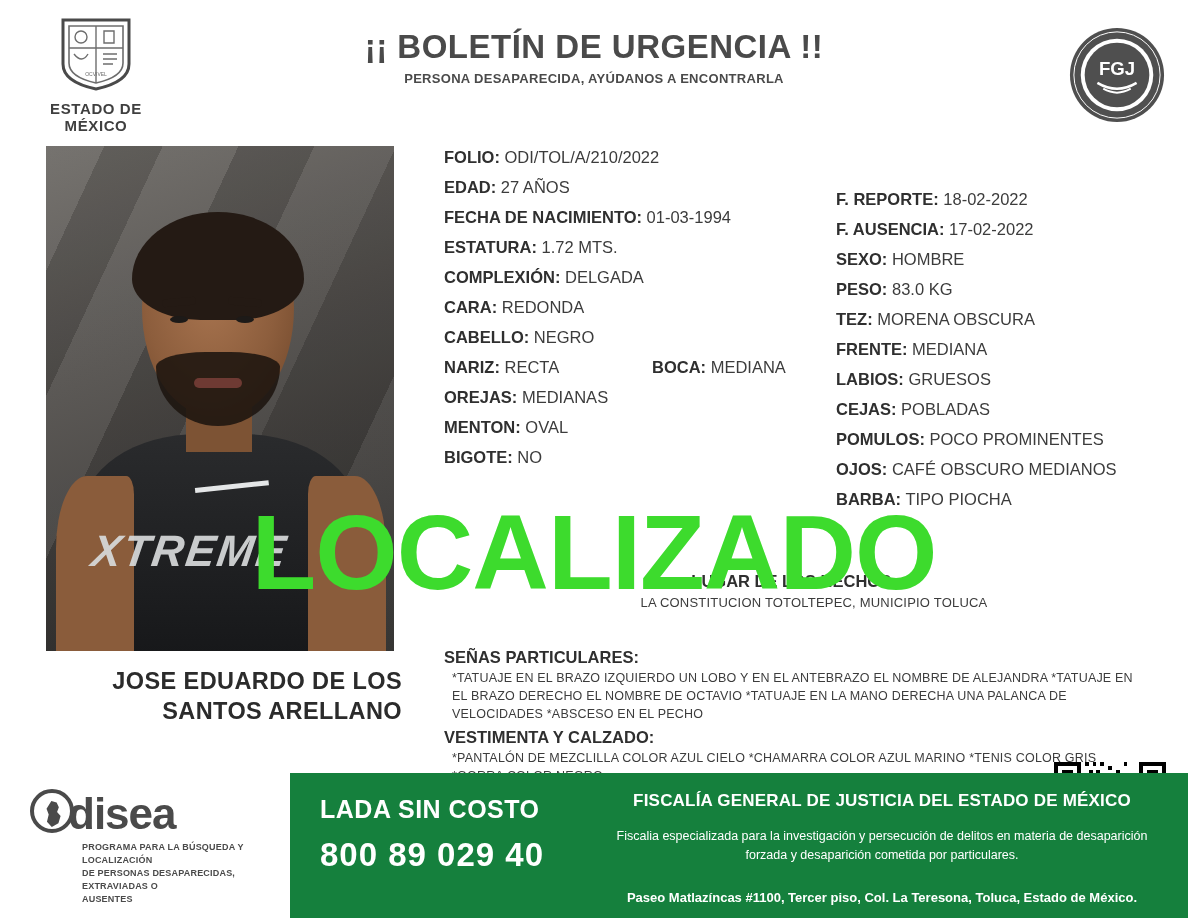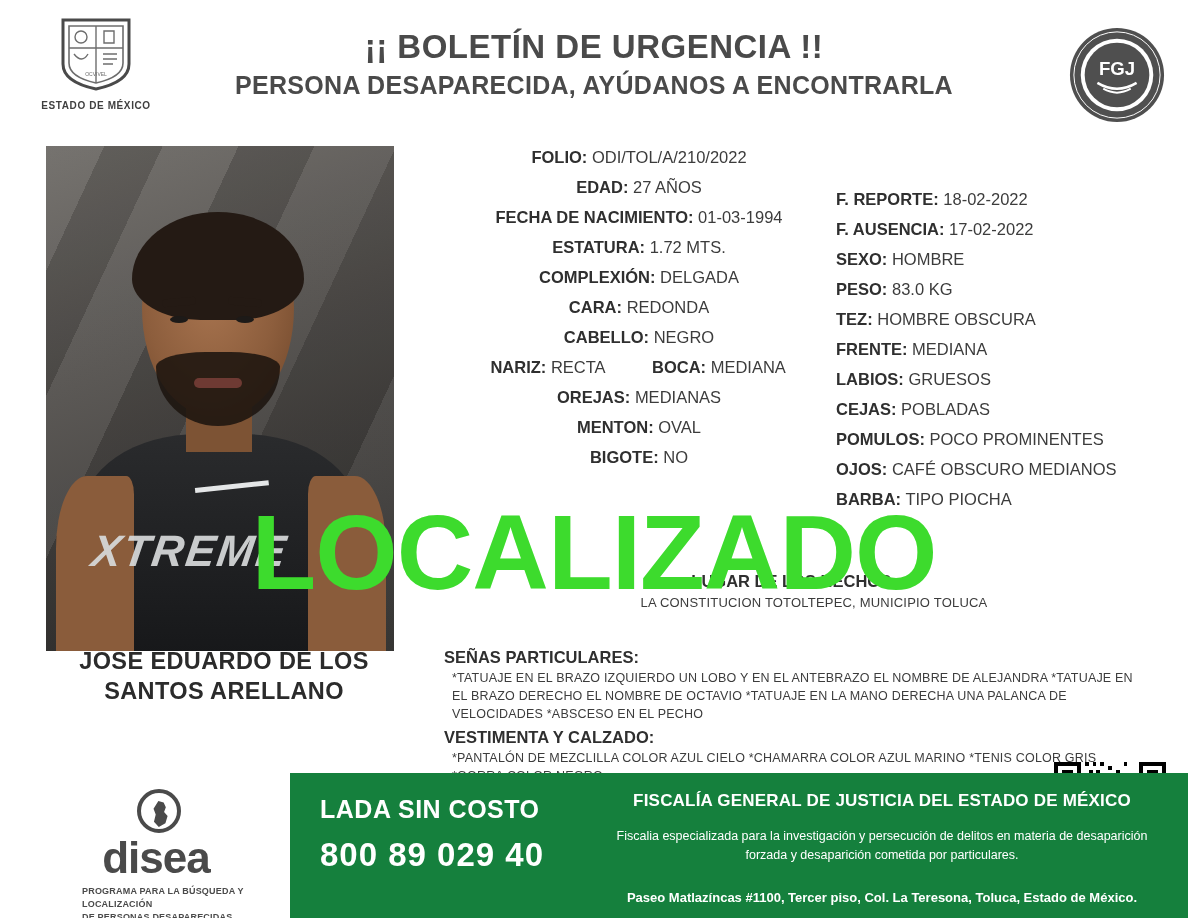--- a/index.html
+++ b/index.html
@@ -16,33 +16,33 @@
   .header { position: relative; height: 130px; }
 
   .edomex-logo {
     position: absolute; left: 38px; top: 16px;
     width: 116px; text-align: center;
   }
   .edomex-shield {
     width: 78px; height: 76px; margin: 0 auto;
   }
   .edomex-caption {
-    font-size: 10px; font-weight: bold; letter-spacing: .6px;
+    font-size: 15px; font-weight: bold; letter-spacing: .6px;
     color: #3f3f3f; margin-top: 4px;
   }
 
   .title-block {
     position: absolute; left: 0; right: 0; top: 28px; text-align: center;
   }
   .title-main {
     font-size: 33px; font-weight: bold; color: #4a4a4a;
     letter-spacing: .5px;
   }
   .title-sub {
-    font-size: 25px; font-weight: bold; color: #4a4a4a;
+    font-size: 13px; font-weight: bold; color: #4a4a4a;
     letter-spacing: .3px; margin-top: 5px;
   }
 
   .fgj-logo {
     position: absolute; right: 22px; top: 26px;
     width: 98px; height: 98px;
   }
 
   
   .main { position: relative; height: 645px; }
@@ -112,29 +112,29 @@
     font-size:44px; font-weight:bold; font-style:italic;
     color:#d8dadb; letter-spacing:2px; opacity:.92;
     transform: skewX(-8deg);
   }
   .photo .shirt-logo {
     position:absolute; left:150px; top:338px; width:74px; height:26px;
     border-top: 5px solid #e4e6e7; transform: rotate(-6deg);
   }
 
   .person-name {
-    position: absolute; left: 46px; top: 516px; width: 356px;
-    text-align: center; font-size: 23.5px; font-weight: bold;
+    position: absolute; left: 46px; top: 536px; width: 356px;
+    text-align: right; font-size: 23.5px; font-weight: bold;
     color: #2b2b2b; line-height: 1.28; letter-spacing: .4px;
   }
   .lbl { font-weight: bold; color: #2f2f2f; }
   .val { color: #3c3c3c; }
   .row { font-size: 16.5px; line-height: 30px; white-space: nowrap; }
 
-  .col-left { position:absolute; left:444px; top:12px; width:390px;text-align:center; }
+  .col-left { position:absolute; left:444px; top:12px; width:390px; }
   .col-right { position:absolute; left:836px; top:54px; width:350px; }
 
   .inline-pair { display:flex; }
   .inline-pair .a { width: 208px; }
 
   .block { position:absolute; left:444px; width:700px; }
   .block .bhead { font-size:16.5px; font-weight:bold; color:#2f2f2f; }
   .block .btext { font-size:12.5px; color:#3c3c3c; line-height:1.42; margin-top:3px; padding-left:8px; letter-spacing:.2px; }
   .block .btext.single { font-size:13px;margin-left:32px; }
 
@@ -148,21 +148,21 @@
     position:absolute; left:0; right:0; top:362px;
     text-align:center; font-size:106px; font-weight:bold;
     color:#3ddb2d; letter-spacing:-1px;
     font-family:"Liberation Sans", sans-serif;
     pointer-events:none;
   }
 
   
   .footer { position:absolute; left:0; bottom:0; width:1188px; height:145px; }
   .footer-left { position:absolute; left:30px; top:16px; width:258px; }
-  .disea-row { display:flex; align-items:center;flex-direction:column; }
+  .disea-row { display:flex; align-items:flex-start; }
   .disea-mark {
     width:44px; height:44px; border-radius:50%; border:4px solid #4a4a4a;
     position:relative; flex:0 0 auto;
   }
   .disea-mark:after {
     content:""; position:absolute; left:9px; top:8px; width:22px; height:26px;
     background:#4a4a4a;
     clip-path: polygon(38% 0, 62% 6%, 72% 24%, 64% 42%, 80% 58%, 70% 86%, 40% 100%, 18% 80%, 26% 52%, 16% 30%);
   }
   .disea-word {
@@ -315,21 +315,21 @@
     <div class="row">
       <span class="lbl">SEXO:</span>
       <span class="val">HOMBRE</span>
     </div>
     <div class="row">
       <span class="lbl">PESO:</span>
       <span class="val">83.0 KG</span>
     </div>
     <div class="row">
       <span class="lbl">TEZ:</span>
-      <span class="val">HOMBRE OBSCURA</span>
+      <span class="val">MORENA OBSCURA</span>
     </div>
     <div class="row">
       <span class="lbl">FRENTE:</span>
       <span class="val">MEDIANA</span>
     </div>
     <div class="row">
       <span class="lbl">LABIOS:</span>
       <span class="val">GRUESOS</span>
     </div>
     <div class="row">

